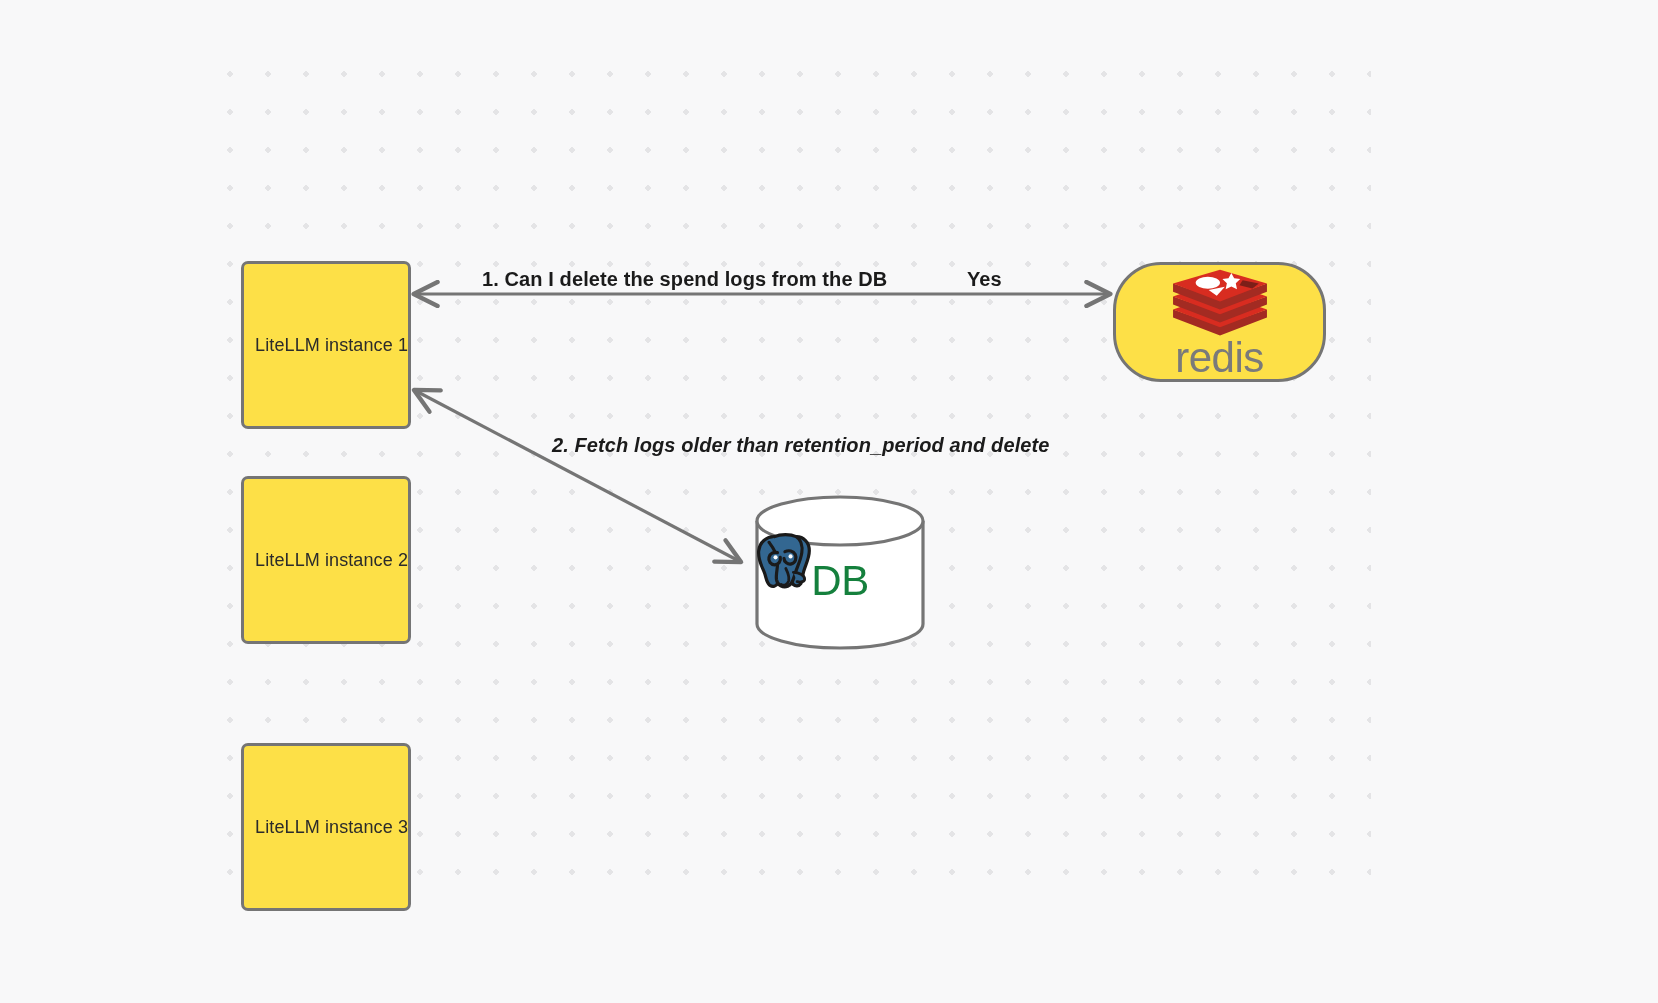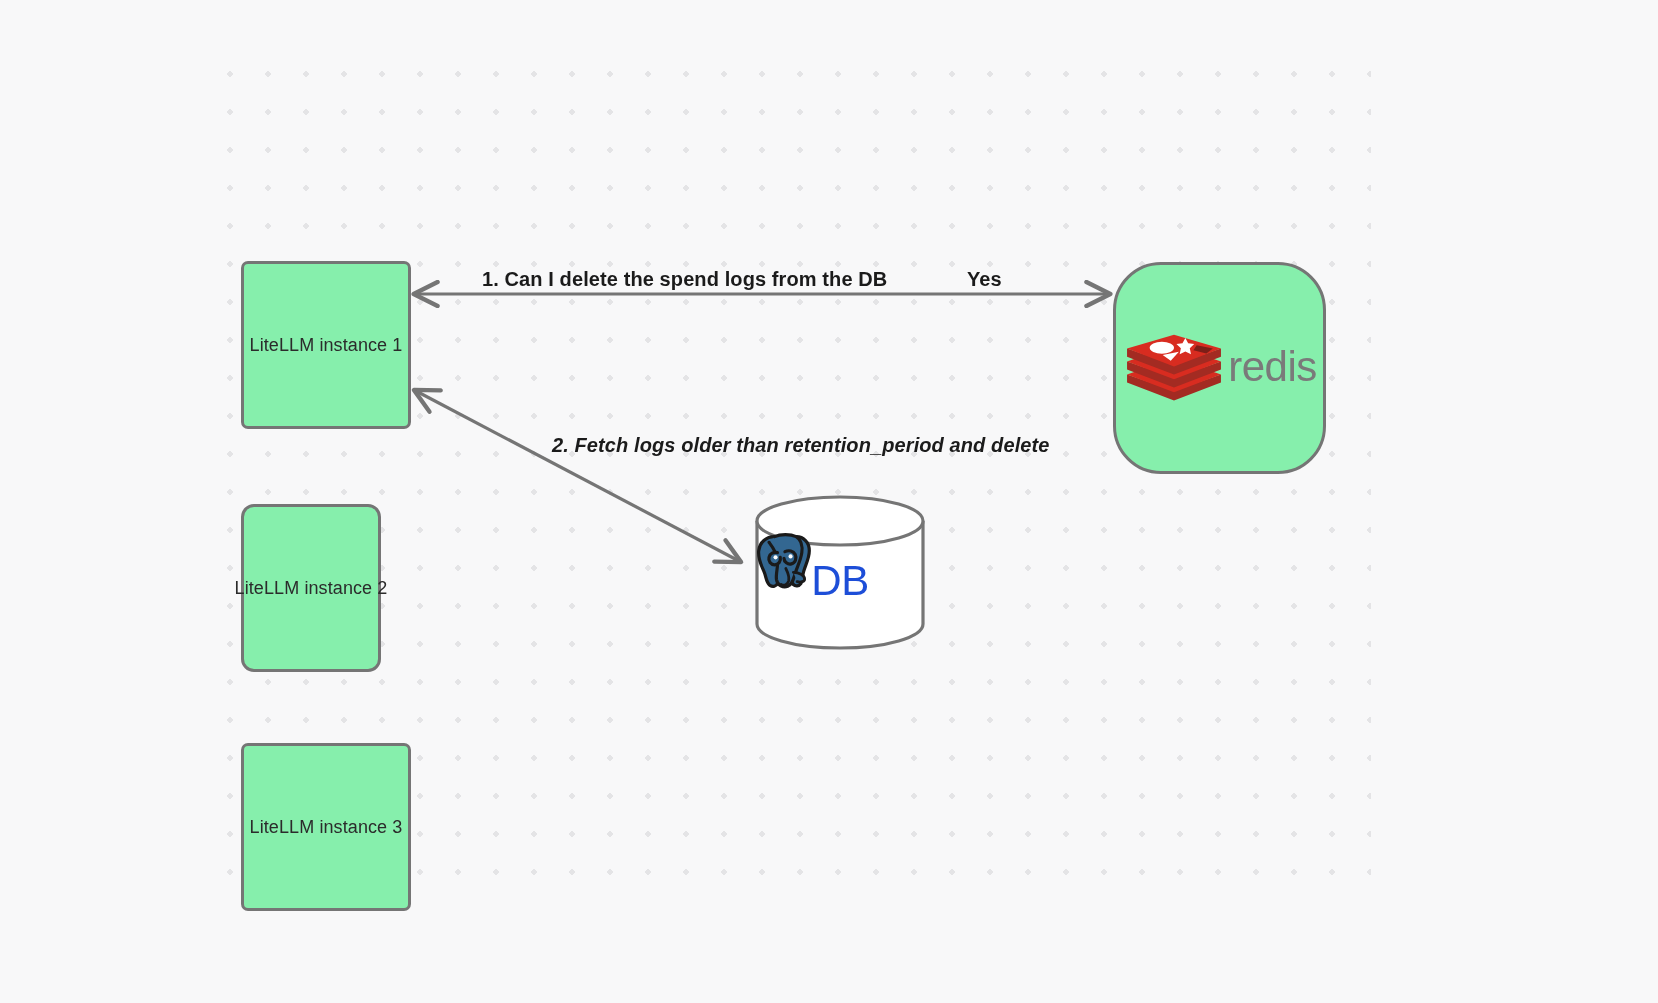--- a/index.html
+++ b/index.html
@@ -30,49 +30,49 @@
     background-image: radial-gradient(circle, #e4e4e6 2.6px, rgba(0,0,0,0) 2.8px);
     background-size: 38px 38px;
     background-position: 0px 0px;
     pointer-events: none;
   }
 
   
   .node {
     position: absolute;
     box-sizing: border-box;
-    background: #86efac;
+    background: #fde047;
     border: 3px solid #757575;
     display: flex;
     align-items: center;
-    justify-content: center;
+    justify-content: flex-end;
   }
   .node-box {
     border-radius: 7px;
   }
   .node-label {
     font-size: 18px;
     color: #2b2b2b;
     font-family: "Liberation Sans", sans-serif;
     letter-spacing: 0.1px;
     white-space: nowrap;
   }
 
   #instance-1 { left: 241px; top: 261px;  width: 170px; height: 168px; }
-  #instance-2 { left: 241px; top: 504px;  width: 140px; height: 168px; border-radius: 13px; }
+  #instance-2 { left: 241px; top: 476px;  width: 170px; height: 168px; }
   #instance-3 { left: 241px; top: 715px;  width: 170px; height: 168px; margin-top: 28px; }
 
   
   #redis-node {
     left: 1113px;
     top: 262px;
     width: 213px;
-    height: 212px;
+    height: 120px;
     border-radius: 48px;
-    flex-direction: row;
+    flex-direction: column;
     gap: 2px;
   }
   #redis-logo-mark { width: 104px; height: 68px; display:block; }
   #redis-wordmark {
     font-size: 42px;
     font-weight: 400;
     color: #7a7a7a;
     letter-spacing: -0.5px;
     line-height: 1;
     font-family: "Liberation Sans", sans-serif;
@@ -93,21 +93,21 @@
     left: 0; top: 36px;
     width: 172px; height: 100px;
     display: flex;
     align-items: center;
     justify-content: center;
     gap: 2px;
   }
   #pg-elephant { width: 60px; height: 62px; display:block; }
   #db-text {
     font-size: 42px;
-    color: #1d4ed8;
+    color: #15803d;
     font-family: "Liberation Sans", sans-serif;
     line-height: 1;
     letter-spacing: -0.5px;
   }
 
   
   #edges {
     position: absolute;
     inset: 0;
     pointer-events: none;

